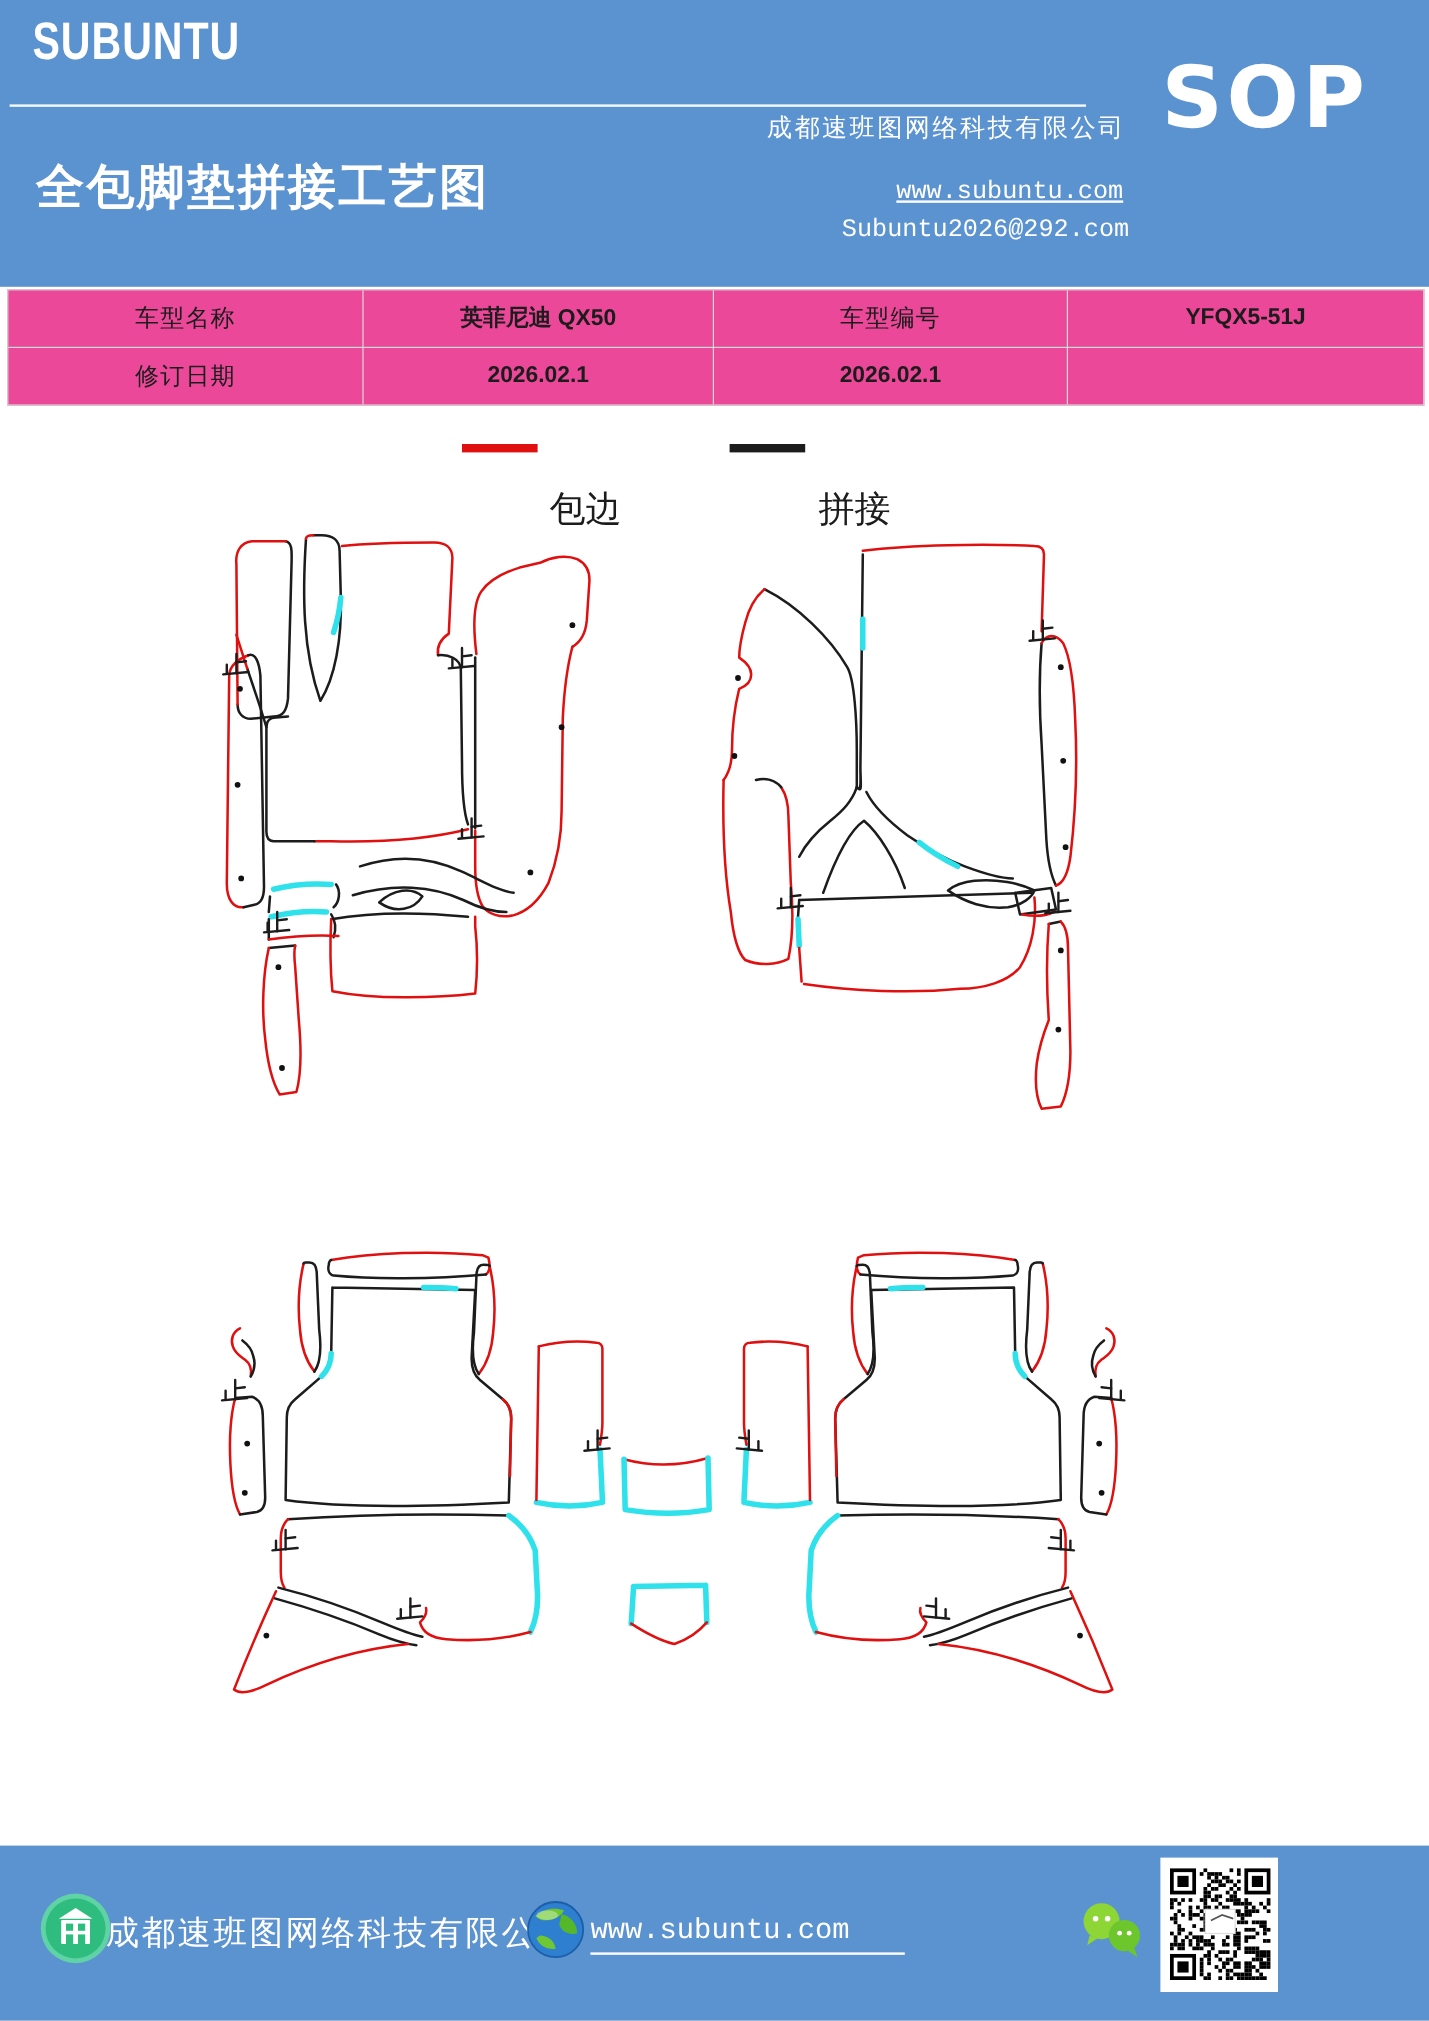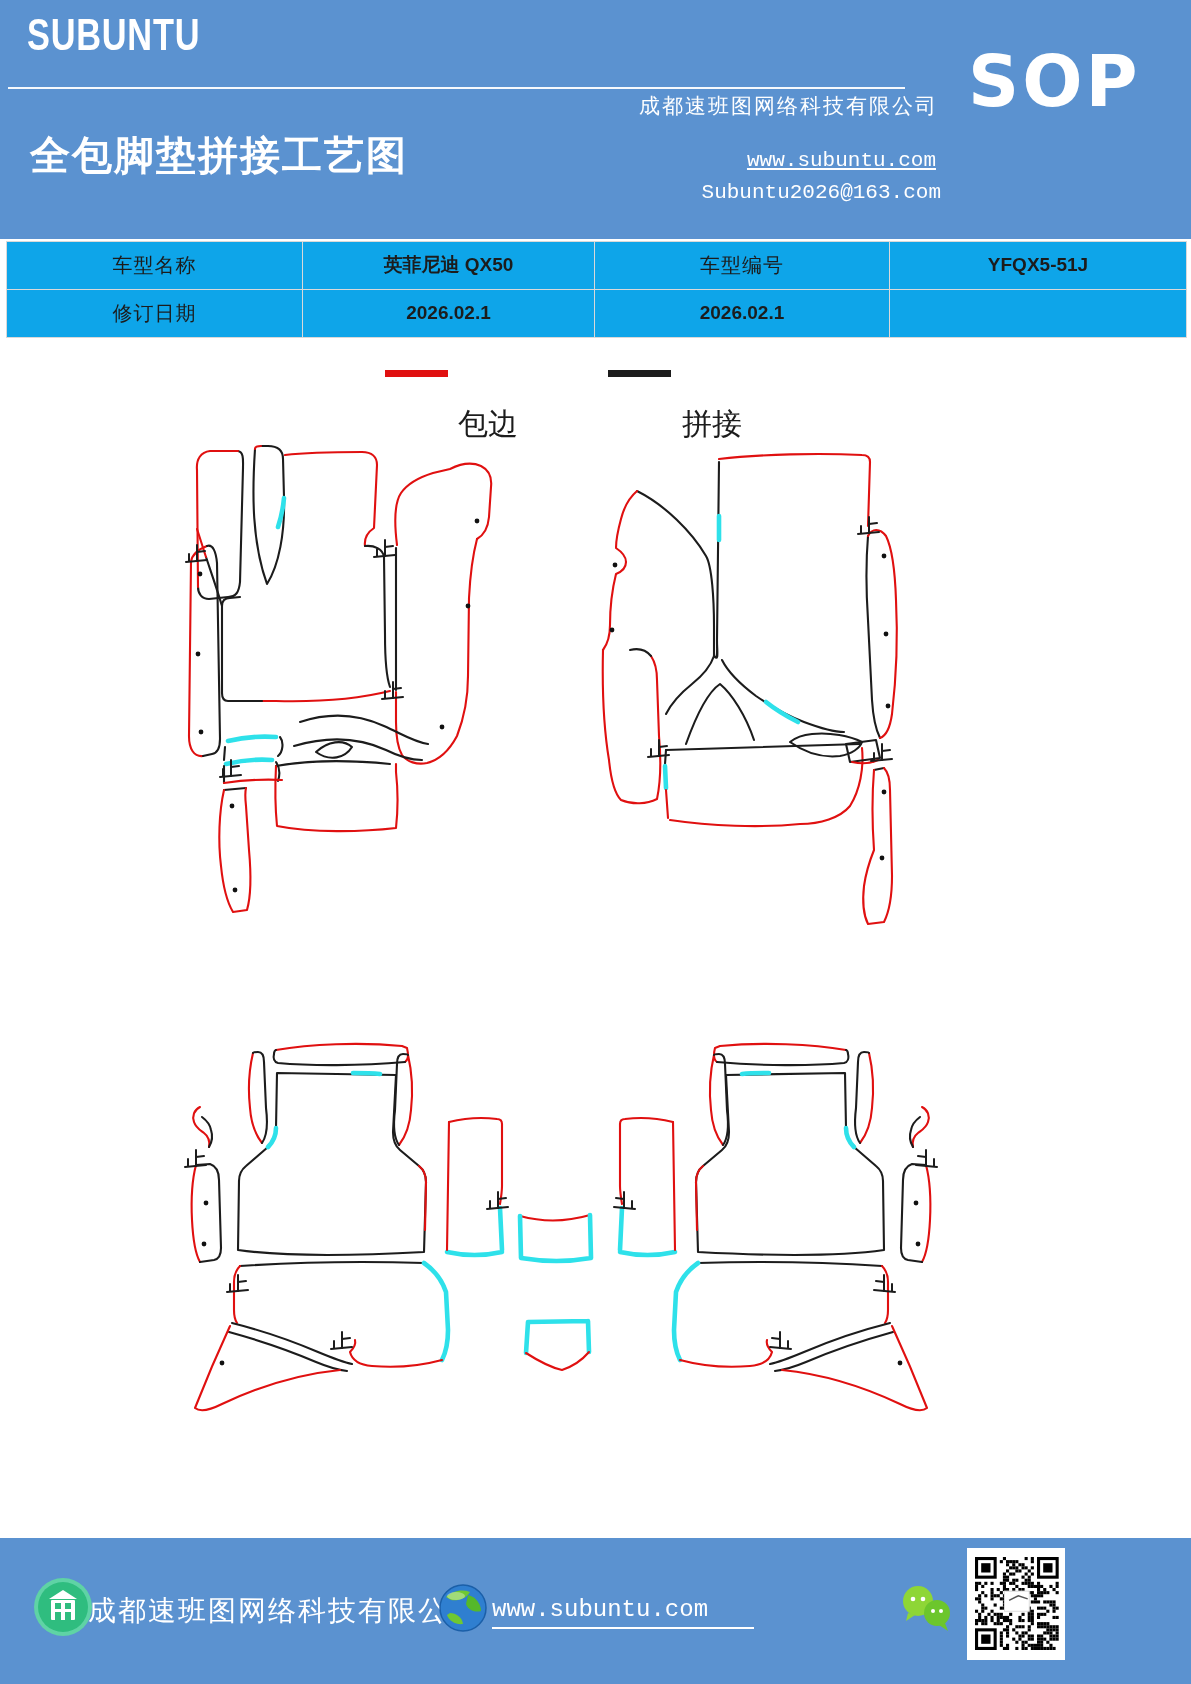--- a/index.html
+++ b/index.html
@@ -17,21 +17,21 @@
   .head-company{font-size:21px;font-family:"Liberation Serif","DejaVu Serif",serif;letter-spacing:2px;}
   .head-site{position:absolute;right:303px;top:149px;font-size:21px;color:#fff;
              font-family:"Liberation Mono","DejaVu Sans Mono",monospace;text-decoration:underline;}
   .head-mail{position:absolute;right:298px;top:181px;font-size:21px;color:#fff;
              font-family:"Liberation Mono","DejaVu Sans Mono",monospace;}
   .sop{position:absolute;left:968px;top:40px;font-size:71px;font-weight:bold;color:#fff;
        letter-spacing:3px;font-family:"DejaVu Sans",sans-serif;}
   
   .info-table{position:absolute;left:6px;top:241px;width:1179px;height:95px;
               display:grid;grid-template-columns:296px 292px 295px 296px;grid-template-rows:1fr 1fr;
-              border:1px solid #d9d9d9;background:#0ea5e9;}
+              border:1px solid #d9d9d9;background:#ec4899;}
   .cell{border-right:1px solid #d9d9d9;border-bottom:1px solid #d9d9d9;
         display:flex;align-items:center;justify-content:center;font-size:20px;}
   .cell:nth-child(4n){border-right:none;}
   .cell:nth-child(n+5){border-bottom:none;}
   .cell.lab{font-family:"Liberation Serif","DejaVu Serif",serif;letter-spacing:1px;}
   .cell.val{font-weight:bold;font-size:19px;}
   
   .legend{position:absolute;left:0;top:356px;width:1191px;height:40px;}
   .sw{position:absolute;top:14px;width:63px;height:7px;}
   .sw1{left:385px;} .sw2{left:608px;}
@@ -61,21 +61,21 @@
 <div class="page">
 
   <div class="header">
     <div class="brand">SUBUNTU</div>
     <div class="hline"></div>
     <div class="doc-title">全包脚垫拼接工艺图</div>
     <div class="head-right">
       <div class="head-company">成都速班图网络科技有限公司</div>
     </div>
     <a class="head-site">www.subuntu.com</a>
-    <div class="head-mail">Subuntu2026@163.com</div>
+    <div class="head-mail">Subuntu2026@292.com</div>
     <div class="sop">SOP</div>
   </div>
 
   <div class="info-table">
     <div class="cell lab">车型名称</div>
     <div class="cell val">英菲尼迪 QX50</div>
     <div class="cell lab">车型编号</div>
     <div class="cell val">YFQX5-51J</div>
     <div class="cell lab">修订日期</div>
     <div class="cell val">2026.02.1</div>

